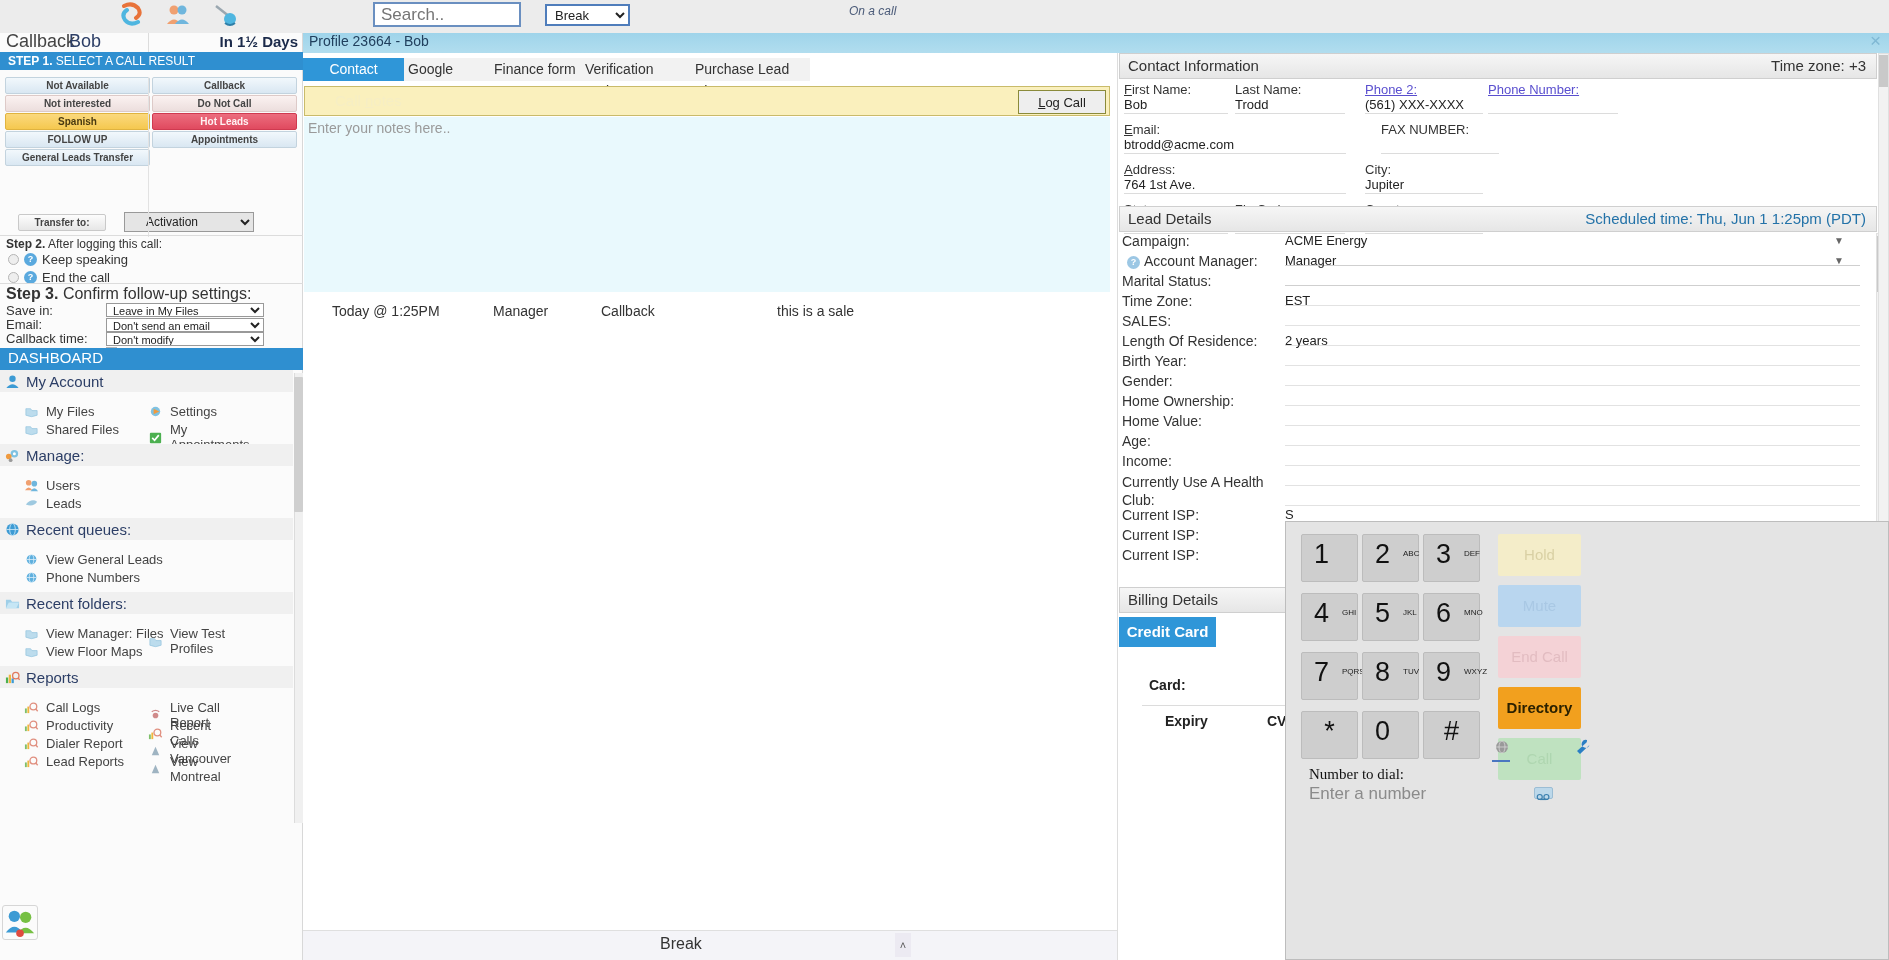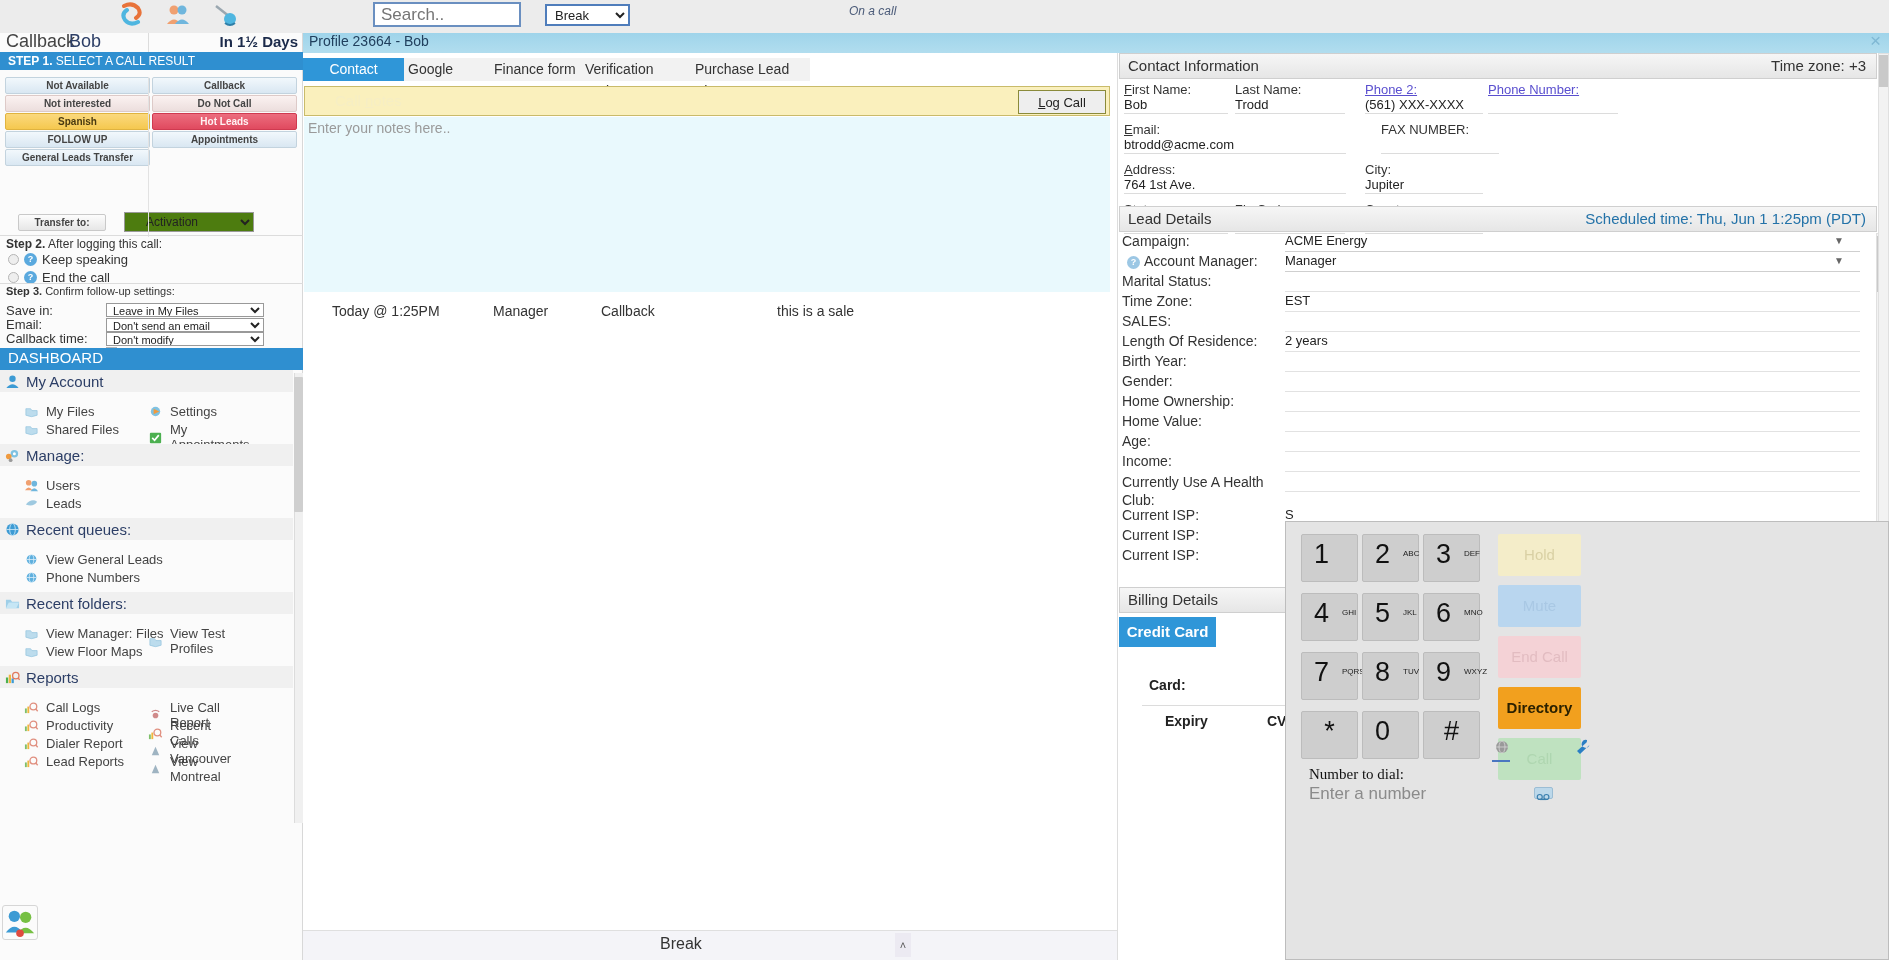--- a/index.html
+++ b/index.html
@@ -53,33 +53,33 @@
   }
   .resbtn.pink { background:linear-gradient(#fbf2f1,#ecdedd); border-color:#ddcac8; }
   .resbtn.yellow { background:linear-gradient(#fbd97e,#f5c84f); border-color:#e0b33f; color:#4a3a10; }
   .resbtn.red { background:linear-gradient(#ec6d7e,#e04a5f); border-color:#cf3a50; color:#fff2f3; }
 
   .transrow { position:absolute; left:0; top:181px; width:303px; height:24px; }
   .transbtn { position:absolute; left:18px; top:0; width:88px; height:17px; font-size:10px; font-weight:bold;
     text-align:center; line-height:16px; border:1px solid #c9c9c9; border-radius:2px;
     background:linear-gradient(#fdfdfd,#e6e6e6); color:#444; }
   .transsel { position:absolute; left:124px; top:-2px; width:130px; height:20px; font-size:12px;
-    border:1px solid #999; background:#4d7c0f; color:#222; padding:0 17px;
+    border:1px solid #999; background:#e5e5e5; color:#222; padding:0 17px;
     font-family:"Liberation Sans", sans-serif; }
 
   .hr { position:absolute; left:0; width:303px; height:1px; background:#dcdcdc; }
 
   .step2 { position:absolute; left:6px; top:204px; font-size:12px; color:#333; }
   .step2 b { font-weight:bold; }
   .radiorow { position:absolute; left:8px; font-size:13px; color:#333; display:flex; align-items:center; gap:5px; }
   .radiorow .rd { width:11px; height:11px; border-radius:50%; border:1px solid #b5b5b5; background:#eee; display:inline-block; }
   .radiorow .qm { width:13px; height:13px; border-radius:50%; background:#5aa9de; color:#fff; font-size:9px;
     text-align:center; line-height:13px; font-weight:bold; display:inline-block; }
 
-  .step3 { position:absolute; left:6px; top:252px; font-size:11px; color:#333; }
+  .step3 { position:absolute; left:6px; top:252px; font-size:16px; color:#333; }
   .frow { position:absolute; left:6px; font-size:13px; color:#333; }
   .fsel { position:absolute; left:106px; width:158px; height:14px; font-size:11px;
     border:1px solid #999; background:#fff; color:#222; padding:0 2px;
     font-family:"Liberation Sans", sans-serif; }
   .usecal { position:absolute; left:106px; top:312px; font-size:13px; color:#333; display:flex; align-items:center; gap:6px; }
   .usecal .cbx { width:11px; height:11px; border:1px solid #b5b5b5; background:#ececec; display:inline-block; }
   .submitbtn { position:absolute; left:104px; top:330px; width:100px; height:18px; font-size:13px;
     text-align:center; line-height:17px; border:1px solid #a9a9a9; background:#ebebeb; color:#222;
     font-family:"Liberation Sans", sans-serif; }
 
@@ -144,21 +144,21 @@
   .cfield .lab { font-size:13px; color:#333; white-space:nowrap; }
   .cfield .lab u { text-decoration:underline; }
   .cfield .lab.link { color:#5a4fcf; text-decoration:underline; }
   .cfield .val { font-size:13px; color:#222; border-bottom:1px solid #dcdcdc; height:17px; padding-top:0px; }
 
   .rscroll { position:absolute; right:2px; width:11px; background:#f2f2f2; border:1px solid #e0e0e0; }
   .rthumb { position:absolute; right:3px; width:9px; background:#c9c9c9; }
 
   .ldrow { position:absolute; left:4px; width:744px; height:20px; }
   .ldrow .l { position:absolute; left:0; top:0; font-size:14px; color:#333; }
-  .ldrow .v { position:absolute; left:163px; top:0; width:575px; height:19px; font-size:13px; color:#222;
+  .ldrow .v { position:absolute; left:163px; top:0; width:575px; height:33px; font-size:13px; color:#222;
     border-bottom:1px solid #e2e2e2; }
   .ldrow .v.sel { border:none; border-bottom:1px solid #cfcfcf; }
   .ldrow .caret { position:absolute; right:22px; top:2px; font-size:10px; color:#666; }
   .ldrow .qmark { position:absolute; left:5px; top:3px; width:13px; height:13px; border-radius:50%;
     background:#9cc7e4; color:#fff; font-size:9px; text-align:center; line-height:13px; font-weight:bold; }
 
   .billbtn { position:absolute; left:1px; top:30px; width:97px; height:30px; background:#2f96d8; color:#fff;
     font-size:15px; font-weight:bold; text-align:center; line-height:29px; }
   .cardlab { position:absolute; font-size:14px; font-weight:bold; color:#222; }
   .cardline { position:absolute; height:1px; background:#dcdcdc; }

